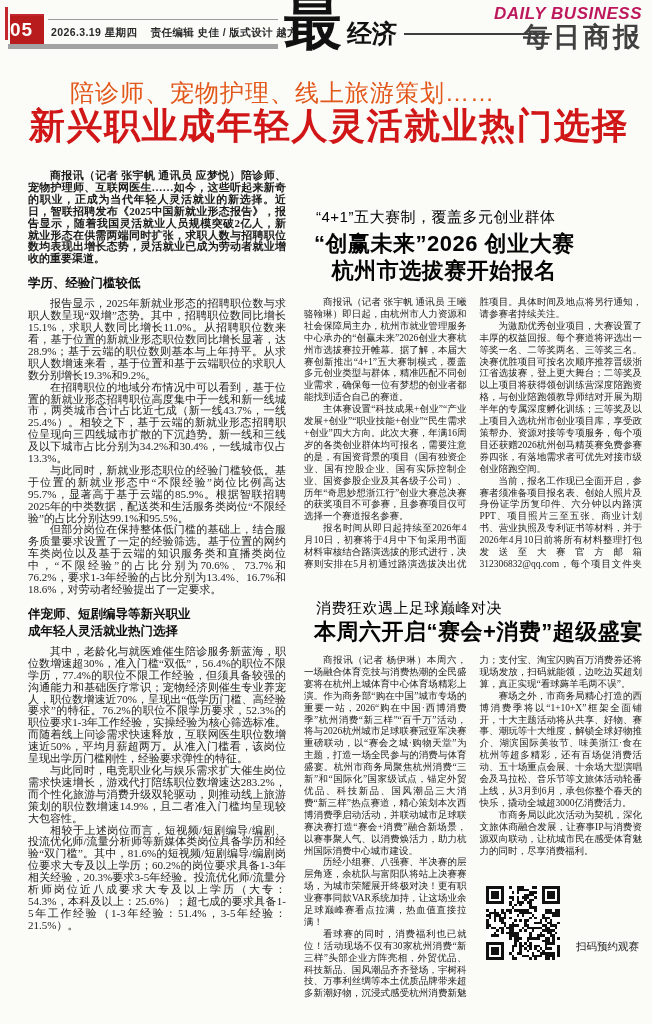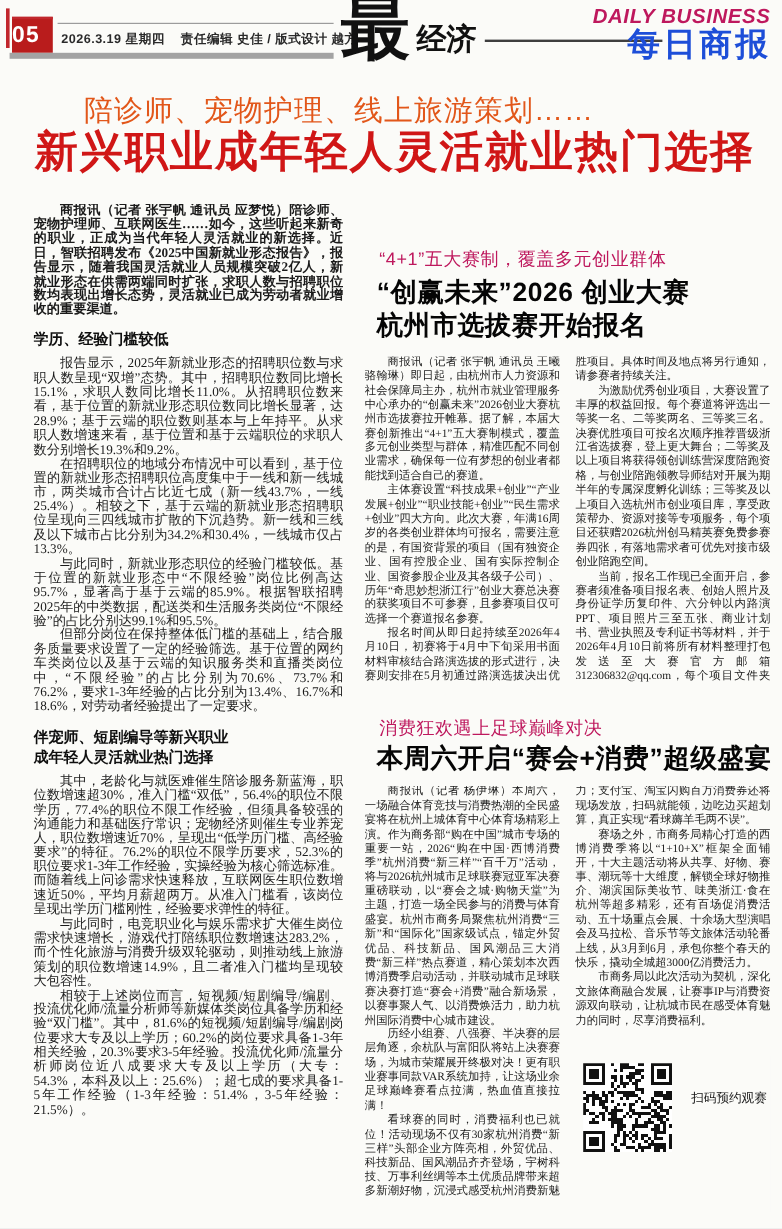--- a/index.html
+++ b/index.html
@@ -15,47 +15,47 @@
   .hl-b{left:8px;top:44px;width:270px;height:5px;}
   .hl-c{left:404px;top:33px;width:148px;height:2px;background:#3f3f3f;}
   .date-line{position:absolute;left:51px;top:26px;font:bold 10.5px "Liberation Sans",sans-serif;
              color:#2a2a2a;letter-spacing:.4px;white-space:nowrap;}
   .date-line span{margin-right:10px;}
   .logo-big{position:absolute;left:284px;top:-6px;font:bold 58px/60px "Liberation Serif",serif;color:#111;}
   .logo-small{position:absolute;left:347px;top:20px;font:bold 25px/26px "Liberation Sans",sans-serif;color:#111;}
   .mast-en{position:absolute;right:10px;top:4px;font:bold italic 17px "Liberation Sans",sans-serif;
            color:#be185d;letter-spacing:.5px;}
   .mast-cn{position:absolute;right:9px;top:22px;font:bold 27px/30px "Liberation Serif",serif;
-           color:#1d4ed8;letter-spacing:3px;}
+           color:#404040;letter-spacing:3px;}
   
   .lead-kicker{position:absolute;left:30px;top:80px;font:24px/26px "Liberation Sans",sans-serif;
                color:#e2571a;letter-spacing:1px;margin-left:40px;}
   .lead-headline{position:absolute;left:29px;top:104px;margin:0;width:606px;
                  font:bold 36px/44px "Liberation Sans",sans-serif;color:#d01616;letter-spacing:1.5px;}
   
   .col-left{position:absolute;left:28px;top:170px;width:258px;height:845px;overflow:hidden;}
   .col-left p{margin:0;font-size:11px;line-height:11.9px;text-indent:2em;text-align:justify;}
   .col-left p.intro{font-weight:bold;}
   .col-left h3{margin:10px 0 6px;font:bold 12.5px/17px "Liberation Sans",sans-serif;color:#0f0f0f;}
   .col-left h3 span{display:block;}
   
-  .c-kicker{position:absolute;left:316px;font:15px/18px "Liberation Sans",sans-serif;color:#be185d;letter-spacing:.5px;}
+  .c-kicker{position:absolute;left:316px;font:15px/18px "Liberation Sans",sans-serif;color:#000000;letter-spacing:.5px;}
   .c-head{position:absolute;left:314px;margin:0;font:bold 22px/27px "Liberation Sans",sans-serif;color:#050505;letter-spacing:.5px;}
-  .c-head span{display:block;}
+  .c-head span{display:block;text-align:center;}
   .k1{top:208px;} .h1x{top:230px;}
   .k2{top:599px;} .h2x{top:618px;}
   .cols{position:absolute;left:304px;width:338px;overflow:hidden;
         column-count:2;column-gap:13px;column-fill:auto;}
   .cols p{margin:0;font-size:9.5px;line-height:11.9px;text-indent:2em;text-align:justify;}
   .body-1{top:297px;height:292px;}
   .body-2{top:655px;height:352px;}
   
   .qr-wrap{position:absolute;left:480px;top:880px;width:162px;height:130px;background:#fbfbf8;z-index:3;}
   .qr-wrap svg{position:absolute;left:6px;top:6px;}
-  .qr-caption{position:absolute;left:96px;top:28px;font:10.5px "Liberation Sans",sans-serif;color:#1b1b1b;white-space:nowrap;}
+  .qr-caption{position:absolute;left:96px;top:60px;font:10.5px "Liberation Sans",sans-serif;color:#1b1b1b;white-space:nowrap;}
 </style>
 </head>
 <body>
 
 <div class="page">
 
   <div class="red-tick"></div>
   <div class="page-num">05</div>
   <div class="hl hl-a"></div>
   <div class="date-line">

